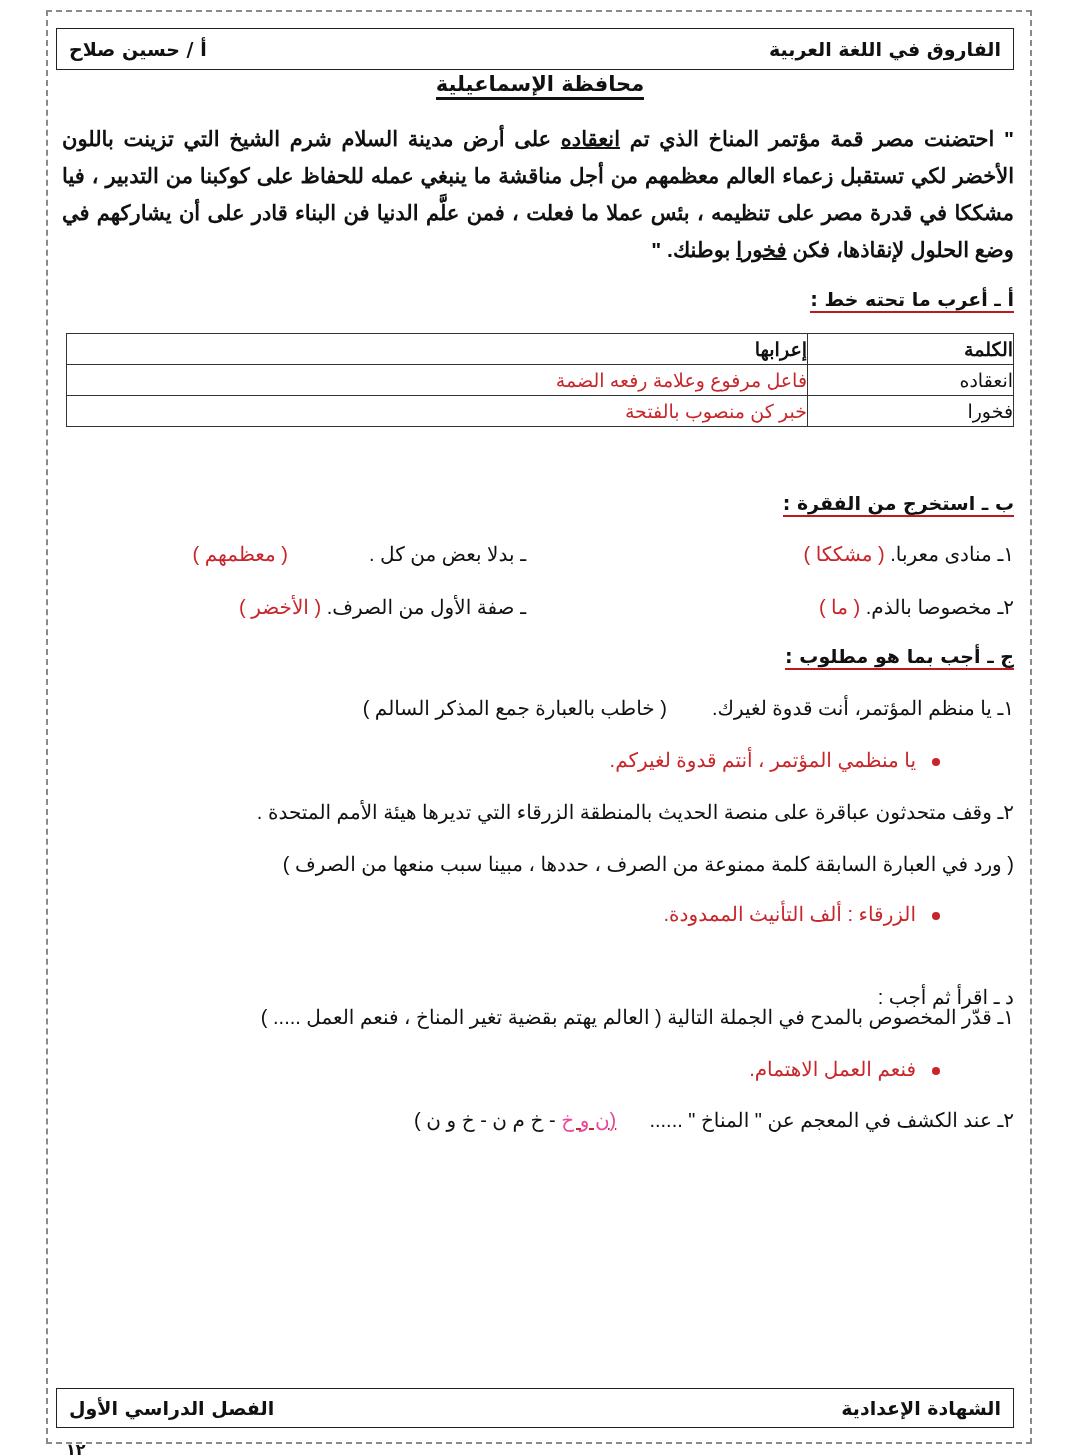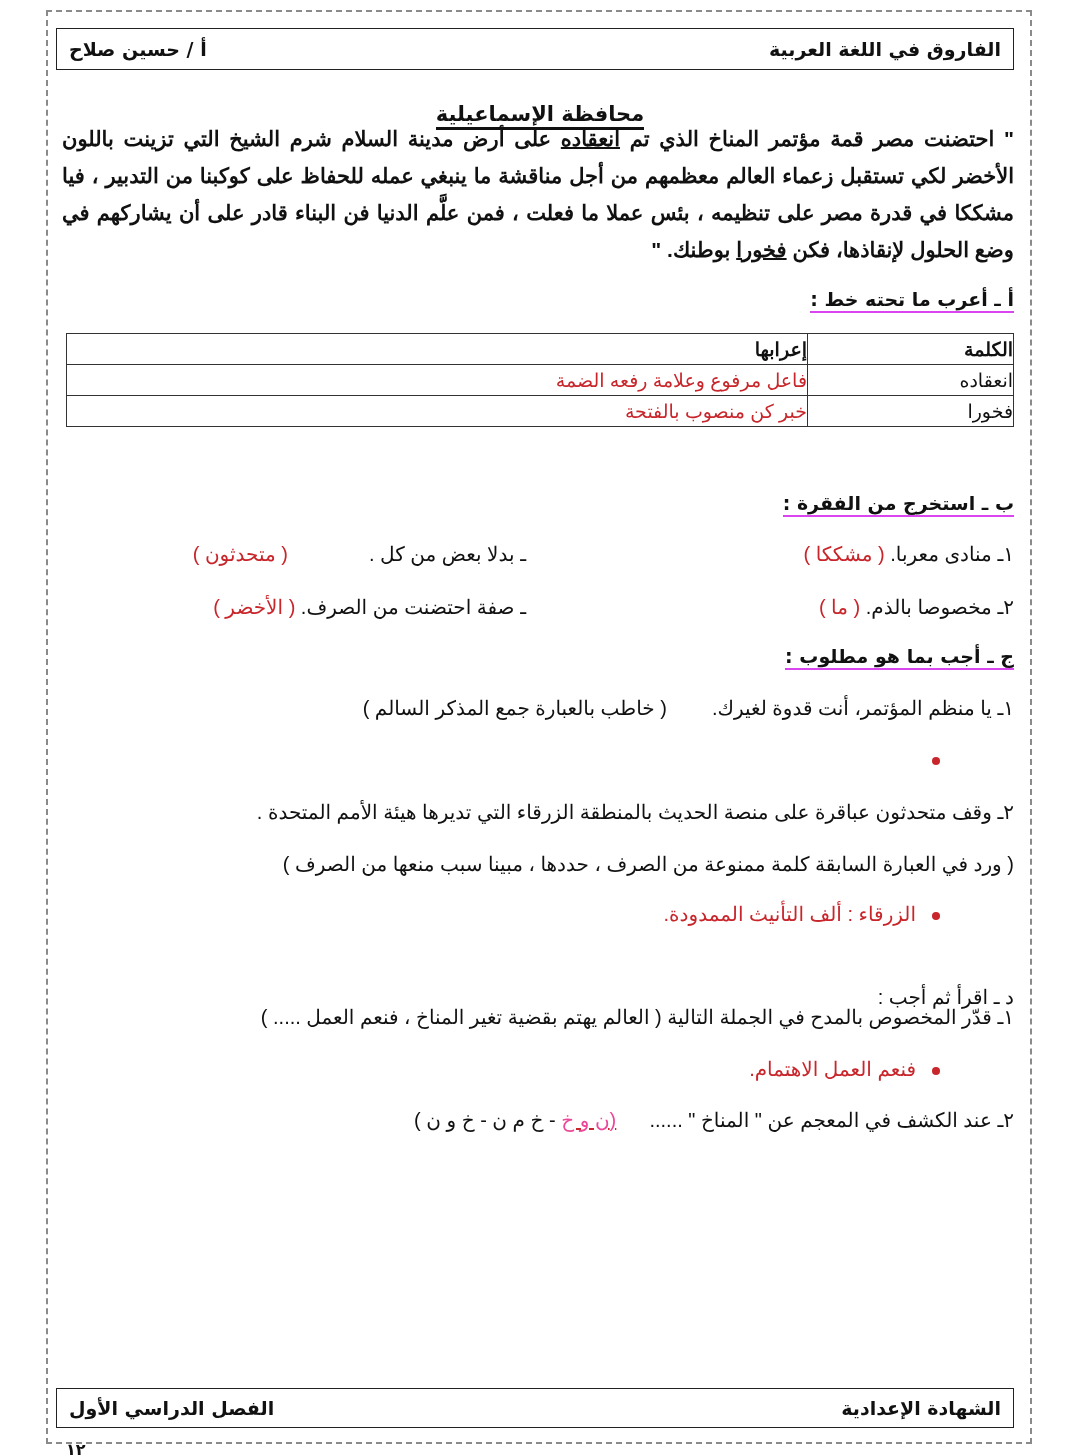--- a/index.html
+++ b/index.html
@@ -43,21 +43,20 @@
     }
     .district-title {
       position: absolute;
       left: 0;
       right: 0;
       top: 72px;
       text-align: center;
       direction: rtl;
       font-weight: bold;
       font-size: 21px;
-      margin-top: 30px;
     }
     .district-title span {
       border-bottom: 3px solid #111;
       padding-bottom: 1px;
     }
     .passage {
       position: absolute;
       left: 62px;
       top: 120px;
       width: 952px;
@@ -70,21 +69,21 @@
     }
     .passage u { text-decoration-thickness: 2px; }
     .section-heading {
       position: absolute;
       right: 66px;
       direction: rtl;
       font-weight: bold;
       font-size: 19px;
     }
     .section-heading span {
-      border-bottom: 2px solid #d946ef;
+      border-bottom: 2px solid #b91c1c;
       padding-bottom: 1px;
     }
     .irab-table {
       position: absolute;
       left: 66px;
       top: 333px;
       width: 948px;
       border-collapse: collapse;
       direction: rtl;
       font-family: "Liberation Sans", sans-serif;
@@ -197,42 +196,42 @@
   <span>ب ـ استخرج من الفقرة :</span>
 </div>
 
 <div class="row-line" style="right:66px; top:542px;">
   <span>١ـ منادى معربا.</span>
   <span class="red">( مشككا )</span>
 </div>
 <div class="row-line" style="right:554px; top:542px;">
   <span>ـ بدلا بعض من كل .</span>
   <span class="gap" style="width:70px;"></span>
-  <span class="red">( متحدثون )</span>
+  <span class="red">( معظمهم )</span>
 </div>
 <div class="row-line" style="right:66px; top:595px;">
   <span>٢ـ مخصوصا بالذم.</span>
   <span class="red">( ما )</span>
 </div>
 <div class="row-line" style="right:554px; top:595px;">
-  <span>ـ صفة احتضنت من الصرف.</span>
+  <span>ـ صفة الأول من الصرف.</span>
   <span class="red">( الأخضر )</span>
 </div>
 
 <div class="section-heading" style="top:645px;">
   <span>ج ـ أجب بما هو مطلوب :</span>
 </div>
 
 <div class="row-line" style="right:66px; top:696px;">
   <span>١ـ يا منظم المؤتمر، أنت قدوة لغيرك.</span>
   <span class="gap" style="width:34px;"></span>
   <span>( خاطب بالعبارة جمع المذكر السالم )</span>
 </div>
 <div class="bullet-line" style="right:140px; top:748px;">
-  <span class="bullet-dot"></span>
+  <span class="bullet-dot"></span><span>يا منظمي المؤتمر ، أنتم قدوة لغيركم.</span>
 </div>
 
 <div class="row-line" style="right:66px; top:800px;">
   <span>٢ـ وقف متحدثون عباقرة على منصة الحديث بالمنطقة الزرقاء التي تديرها هيئة الأمم المتحدة .</span>
 </div>
 <div class="row-line" style="right:66px; top:852px;">
   <span>( ورد في العبارة السابقة كلمة ممنوعة من الصرف ، حددها ، مبينا سبب منعها من الصرف )</span>
 </div>
 <div class="bullet-line" style="right:140px; top:902px;">
   <span class="bullet-dot"></span><span>الزرقاء : ألف التأنيث الممدودة.</span>

